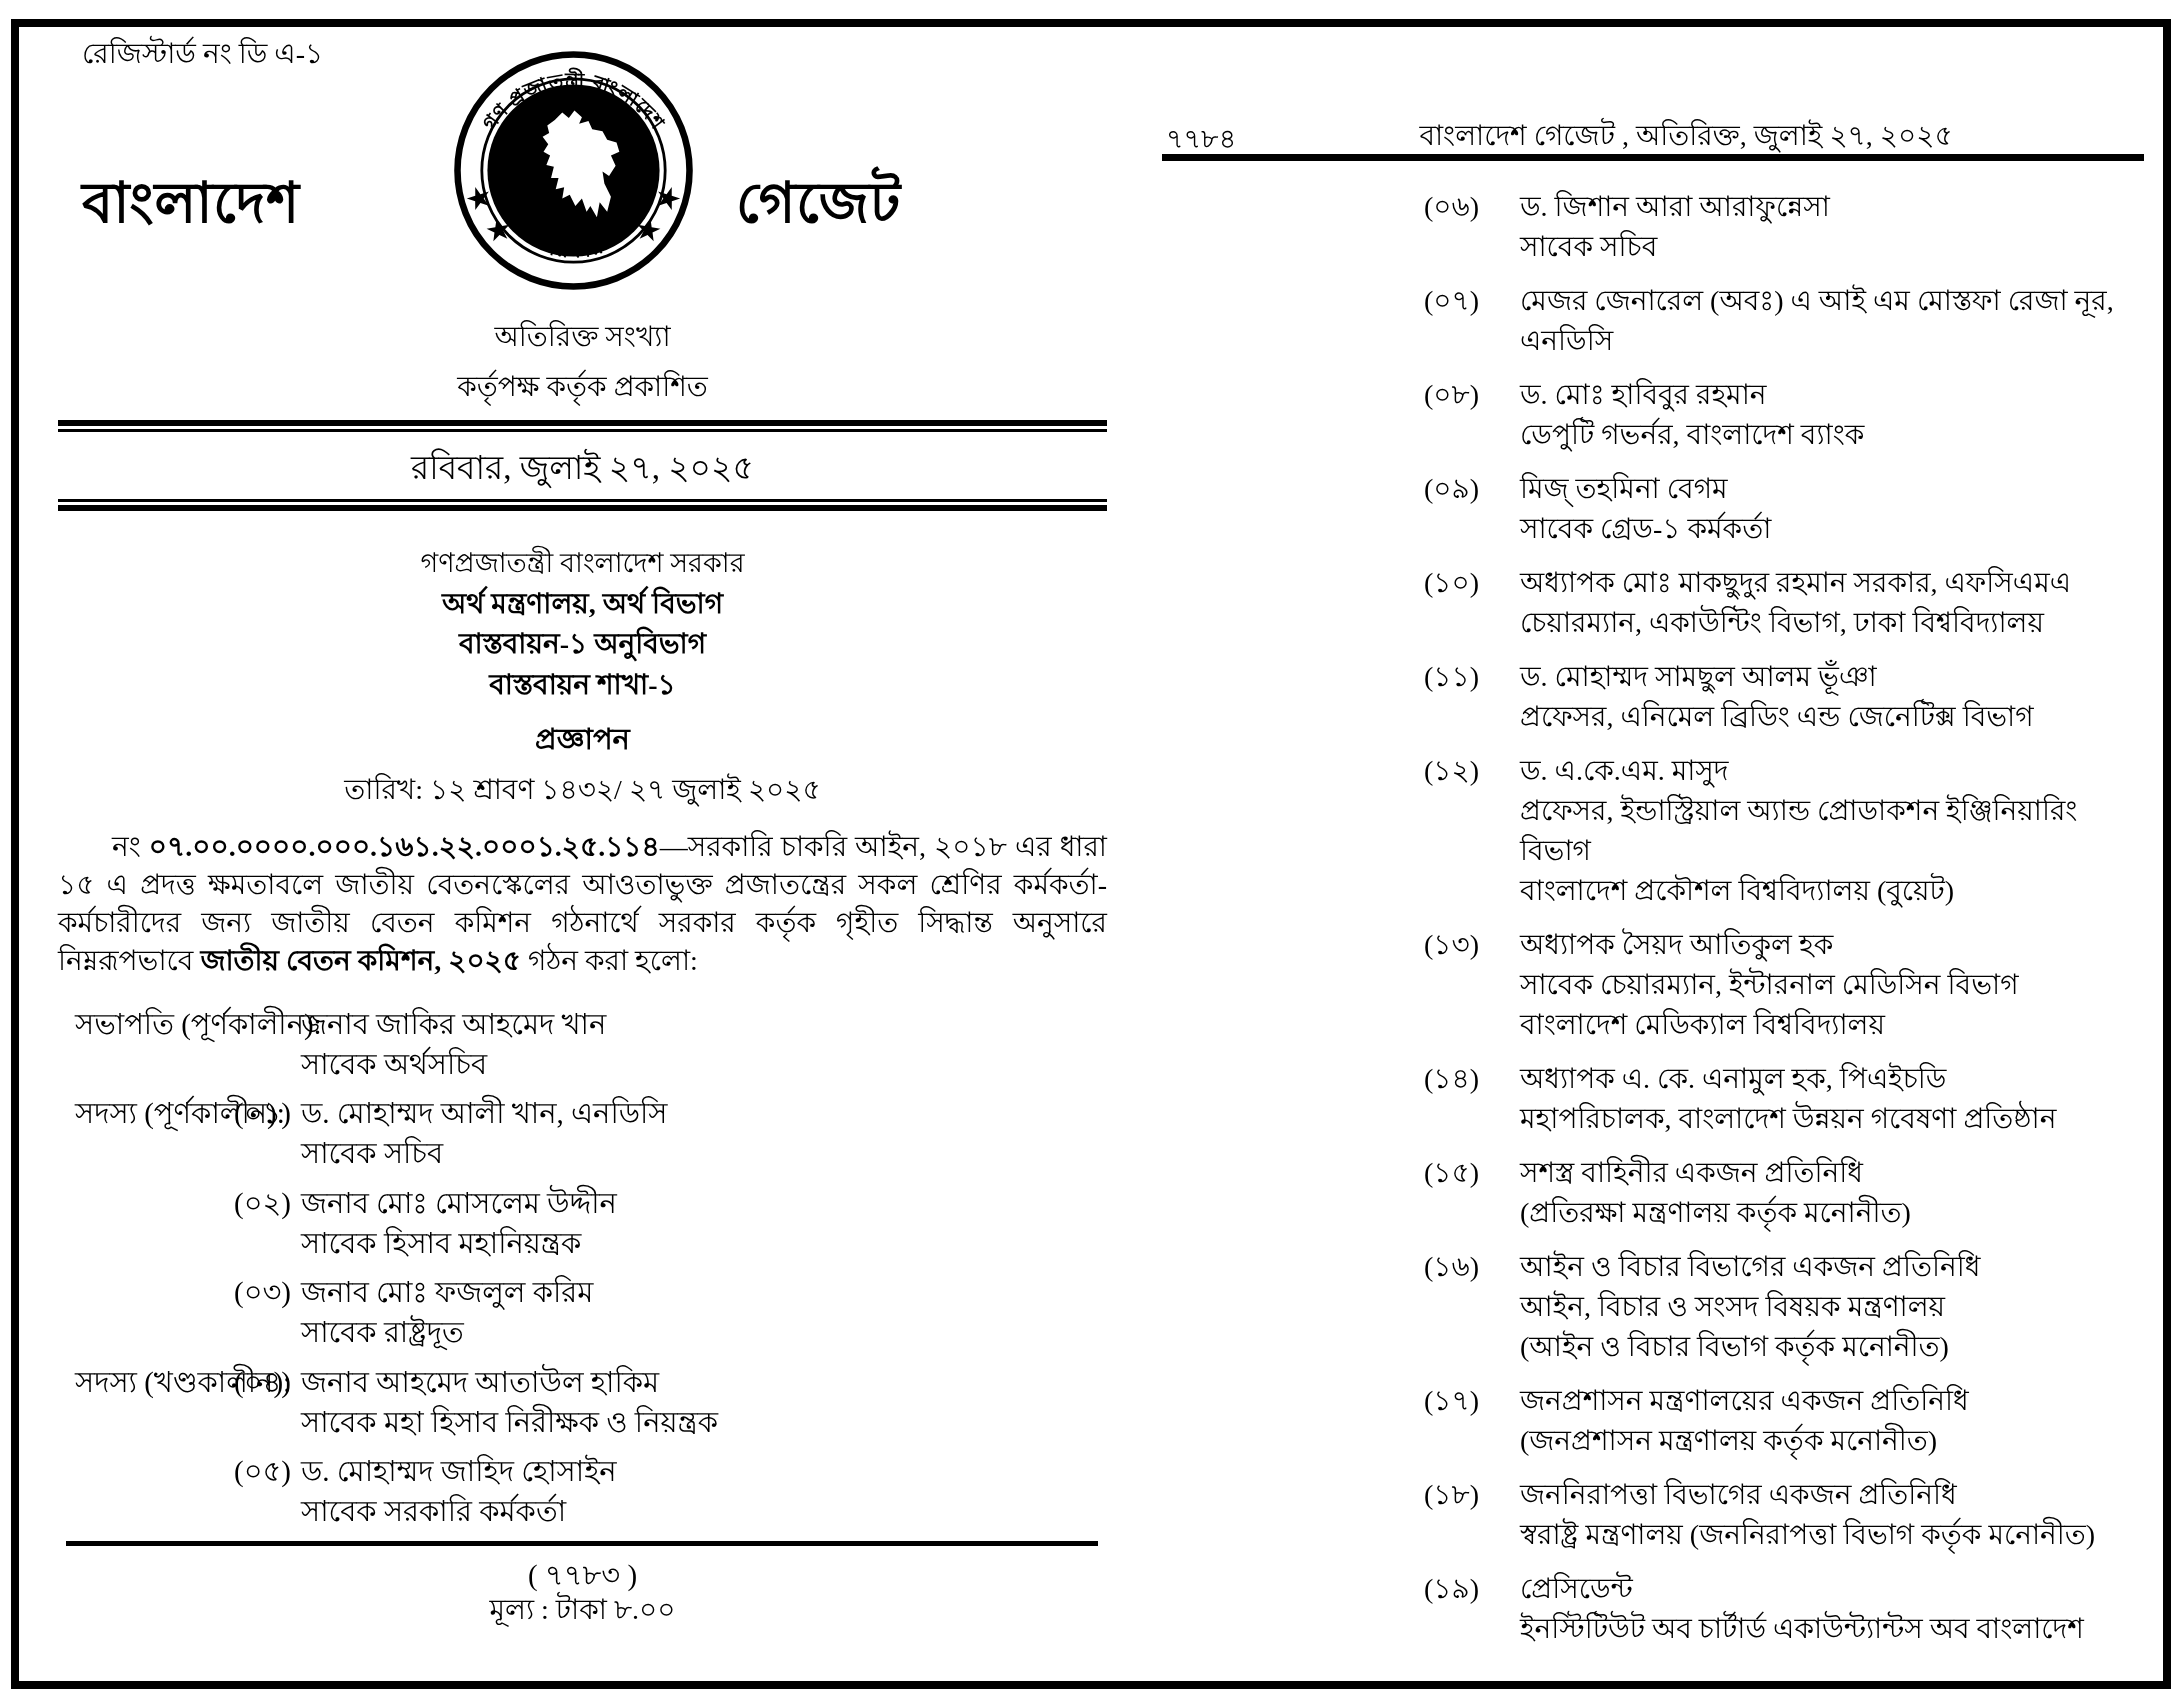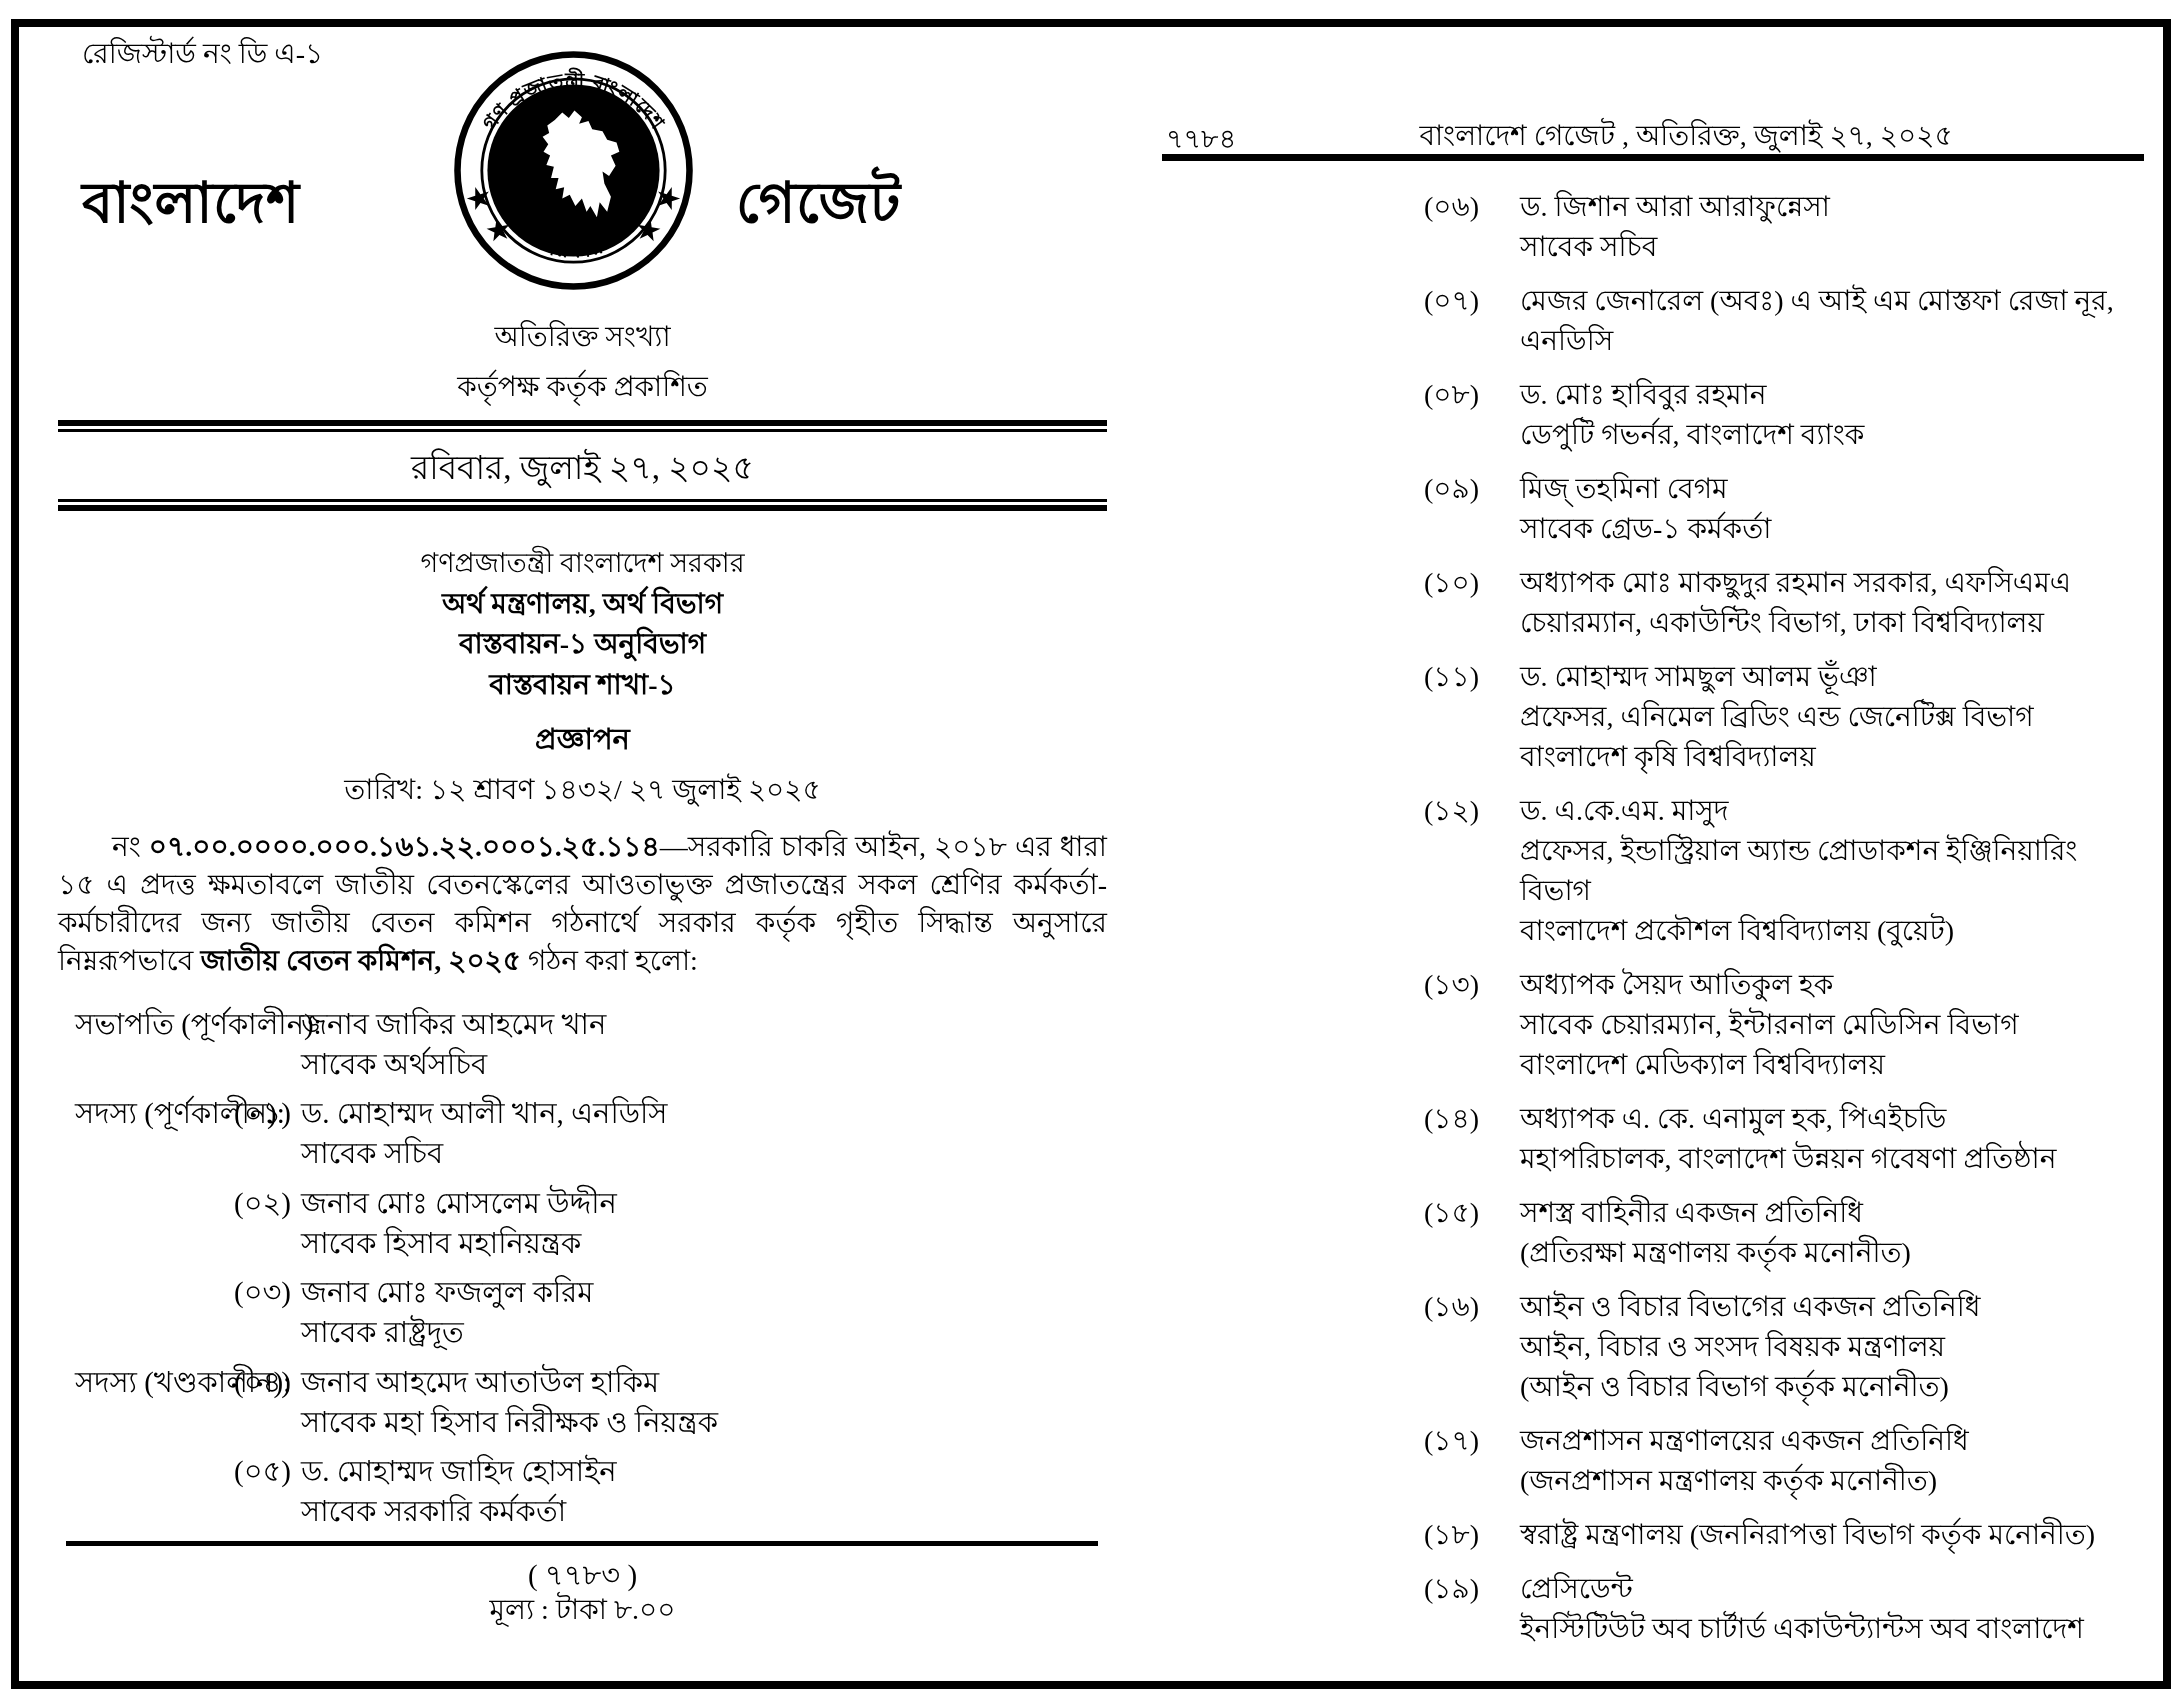--- a/index.html
+++ b/index.html
@@ -220,21 +220,20 @@
         <div>চেয়ারম্যান, একাউন্টিং বিভাগ, ঢাকা বিশ্ববিদ্যালয়</div>
       </div>
     </div>
 
     <div class="item">
       <div>(১১)</div>
       <div>
 
       <div>ড. মোহাম্মদ সামছুল আলম ভূঁঞা</div>
         <div>প্রফেসর, এনিমেল ব্রিডিং এন্ড জেনেটিক্স বিভাগ</div>
-        <div>বাংলাদেশ কৃষি বিশ্ববিদ্যালয়</div>
       </div>
     </div>
 
     <div class="item">
       <div>(১২)</div>
       <div>
 
       <div>ড. এ.কে.এম. মাসুদ</div>
         <div>প্রফেসর, ইন্ডাস্ট্রিয়াল অ্যান্ড প্রোডাকশন ইঞ্জিনিয়ারিং বিভাগ</div>
         <div>বাংলাদেশ প্রকৌশল বিশ্ববিদ্যালয় (বুয়েট)</div>
@@ -285,20 +284,21 @@
 
       <div>জনপ্রশাসন মন্ত্রণালয়ের একজন প্রতিনিধি</div>
         <div>(জনপ্রশাসন মন্ত্রণালয় কর্তৃক মনোনীত)</div>
       </div>
     </div>
 
     <div class="item">
       <div>(১৮)</div>
       <div>
 
+      <div>জননিরাপত্তা বিভাগের একজন প্রতিনিধি</div>
         <div>স্বরাষ্ট্র মন্ত্রণালয় (জননিরাপত্তা বিভাগ কর্তৃক মনোনীত)</div>
       </div>
     </div>
 
     <div class="item">
       <div>(১৯)</div>
       <div>
 
       <div>প্রেসিডেন্ট</div>
         <div>ইনস্টিটিউট অব চার্টার্ড একাউন্ট্যান্টস অব বাংলাদেশ</div>

